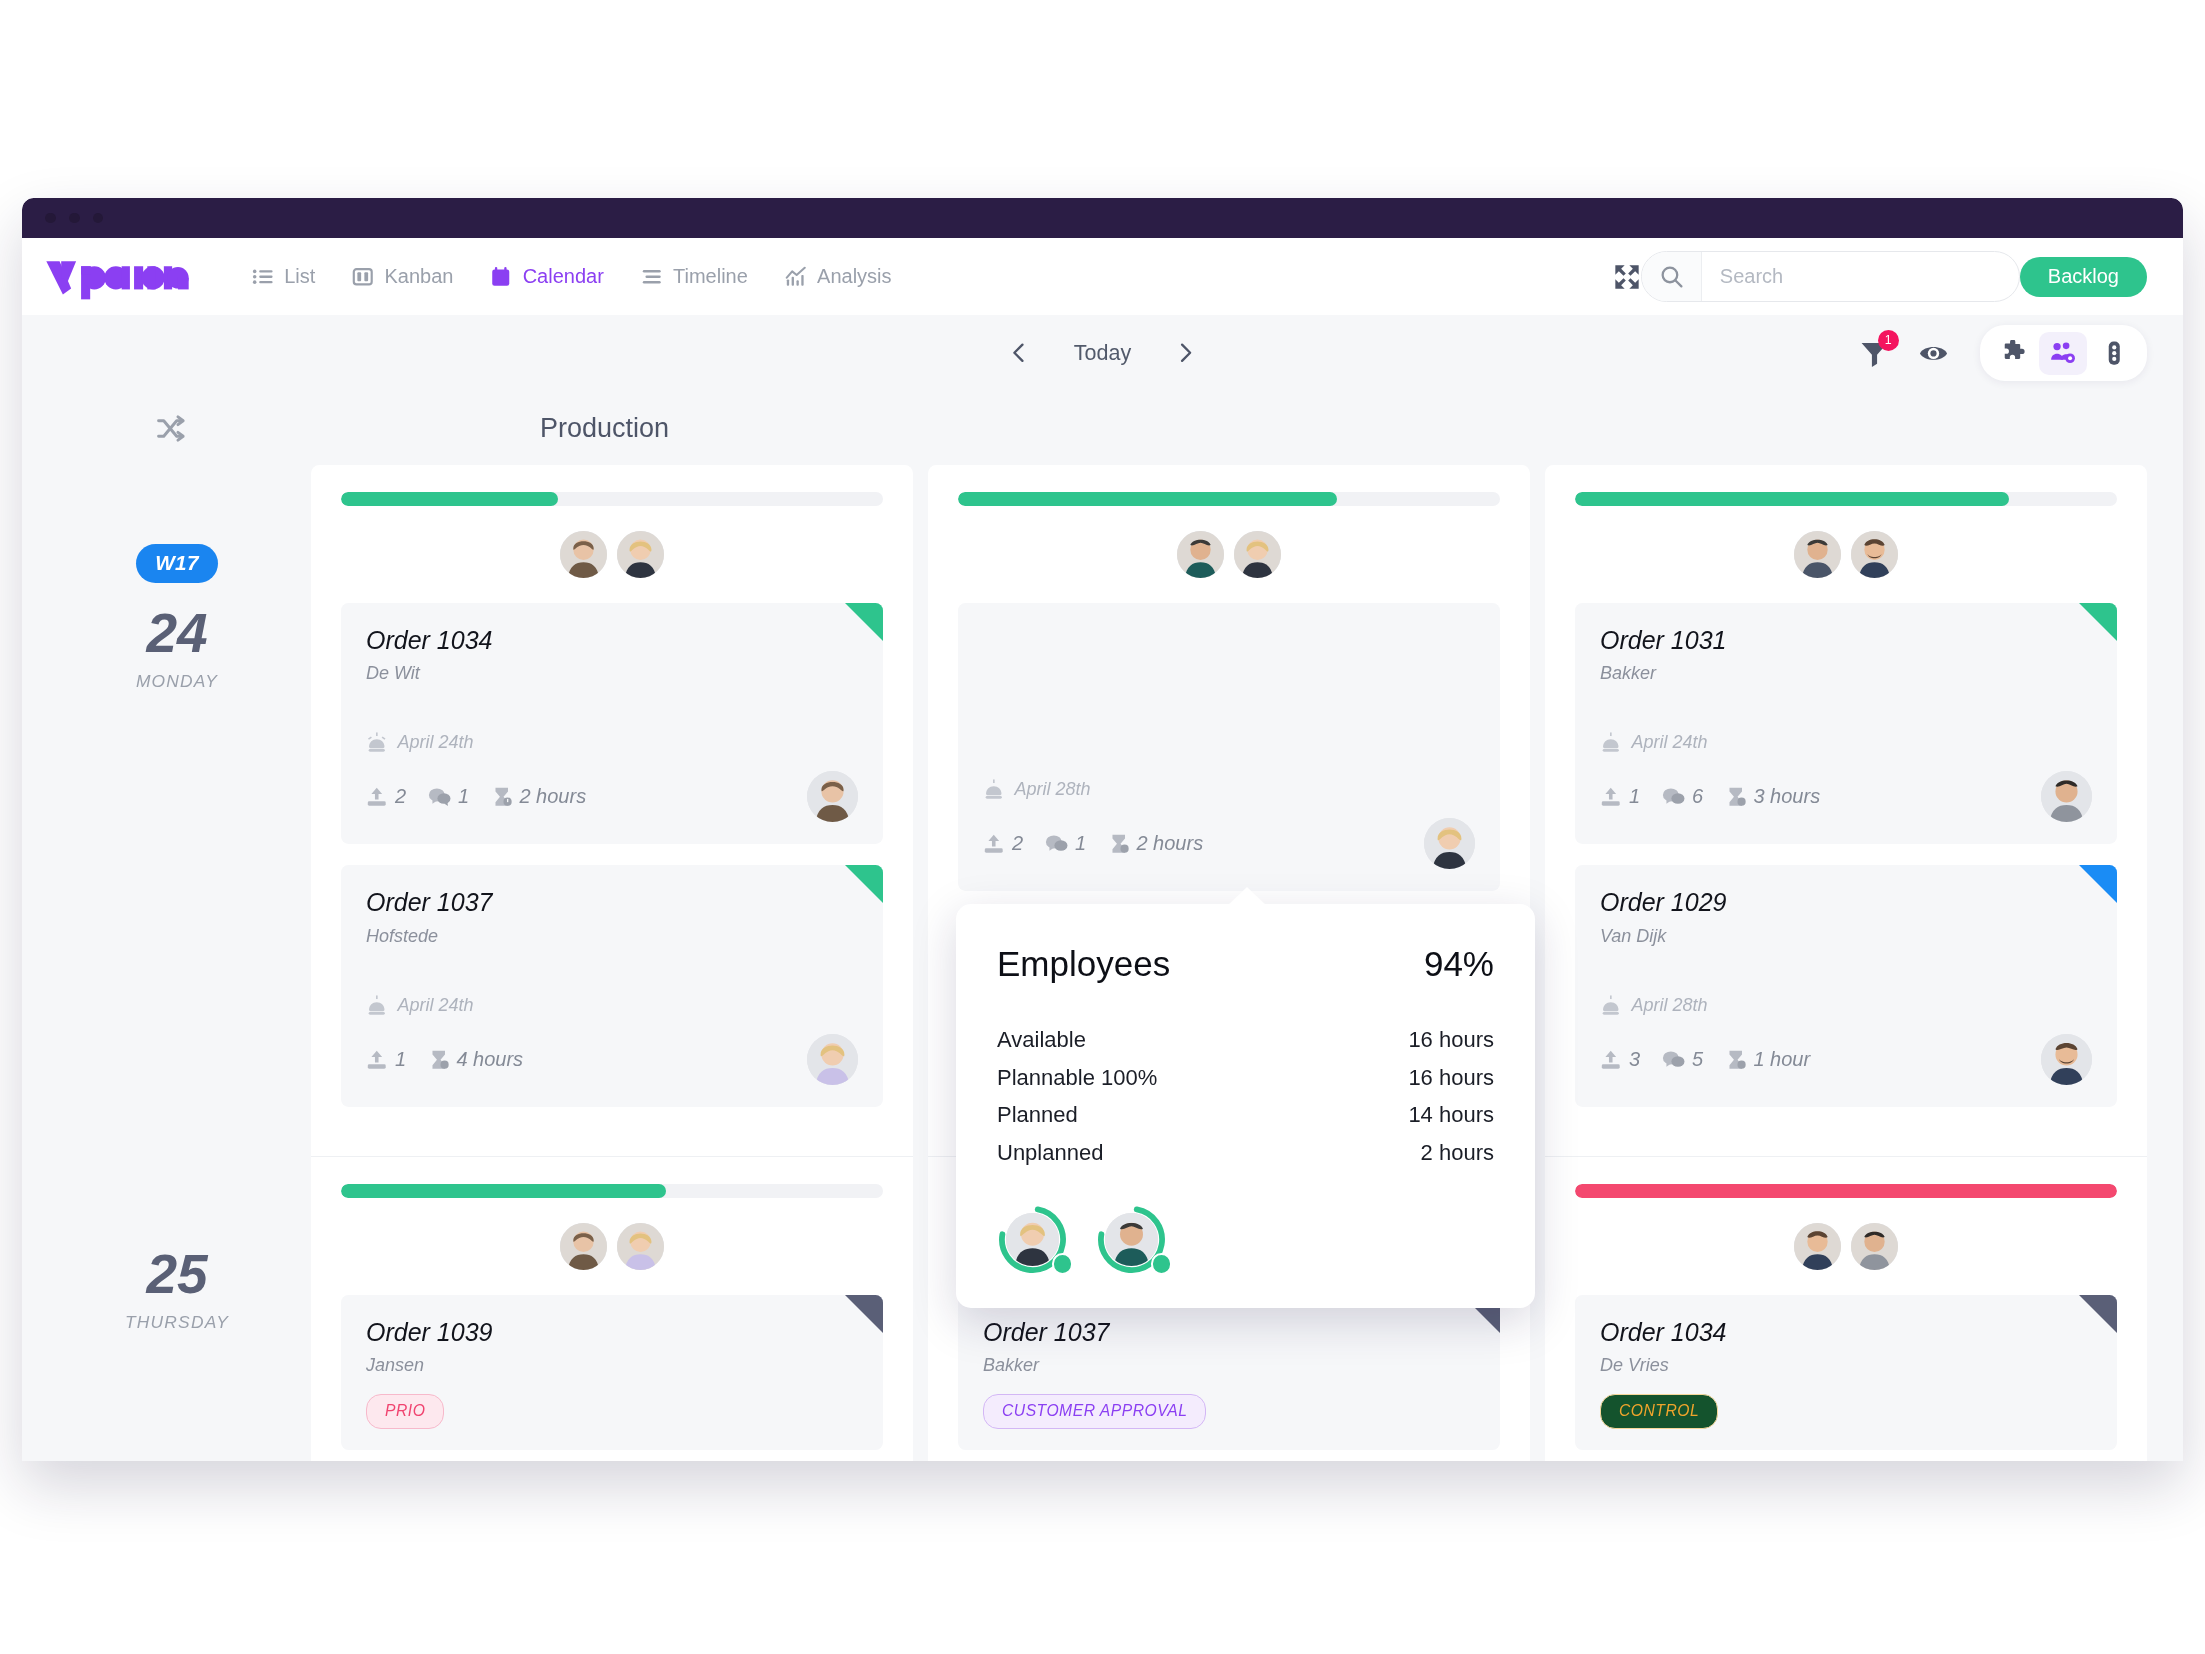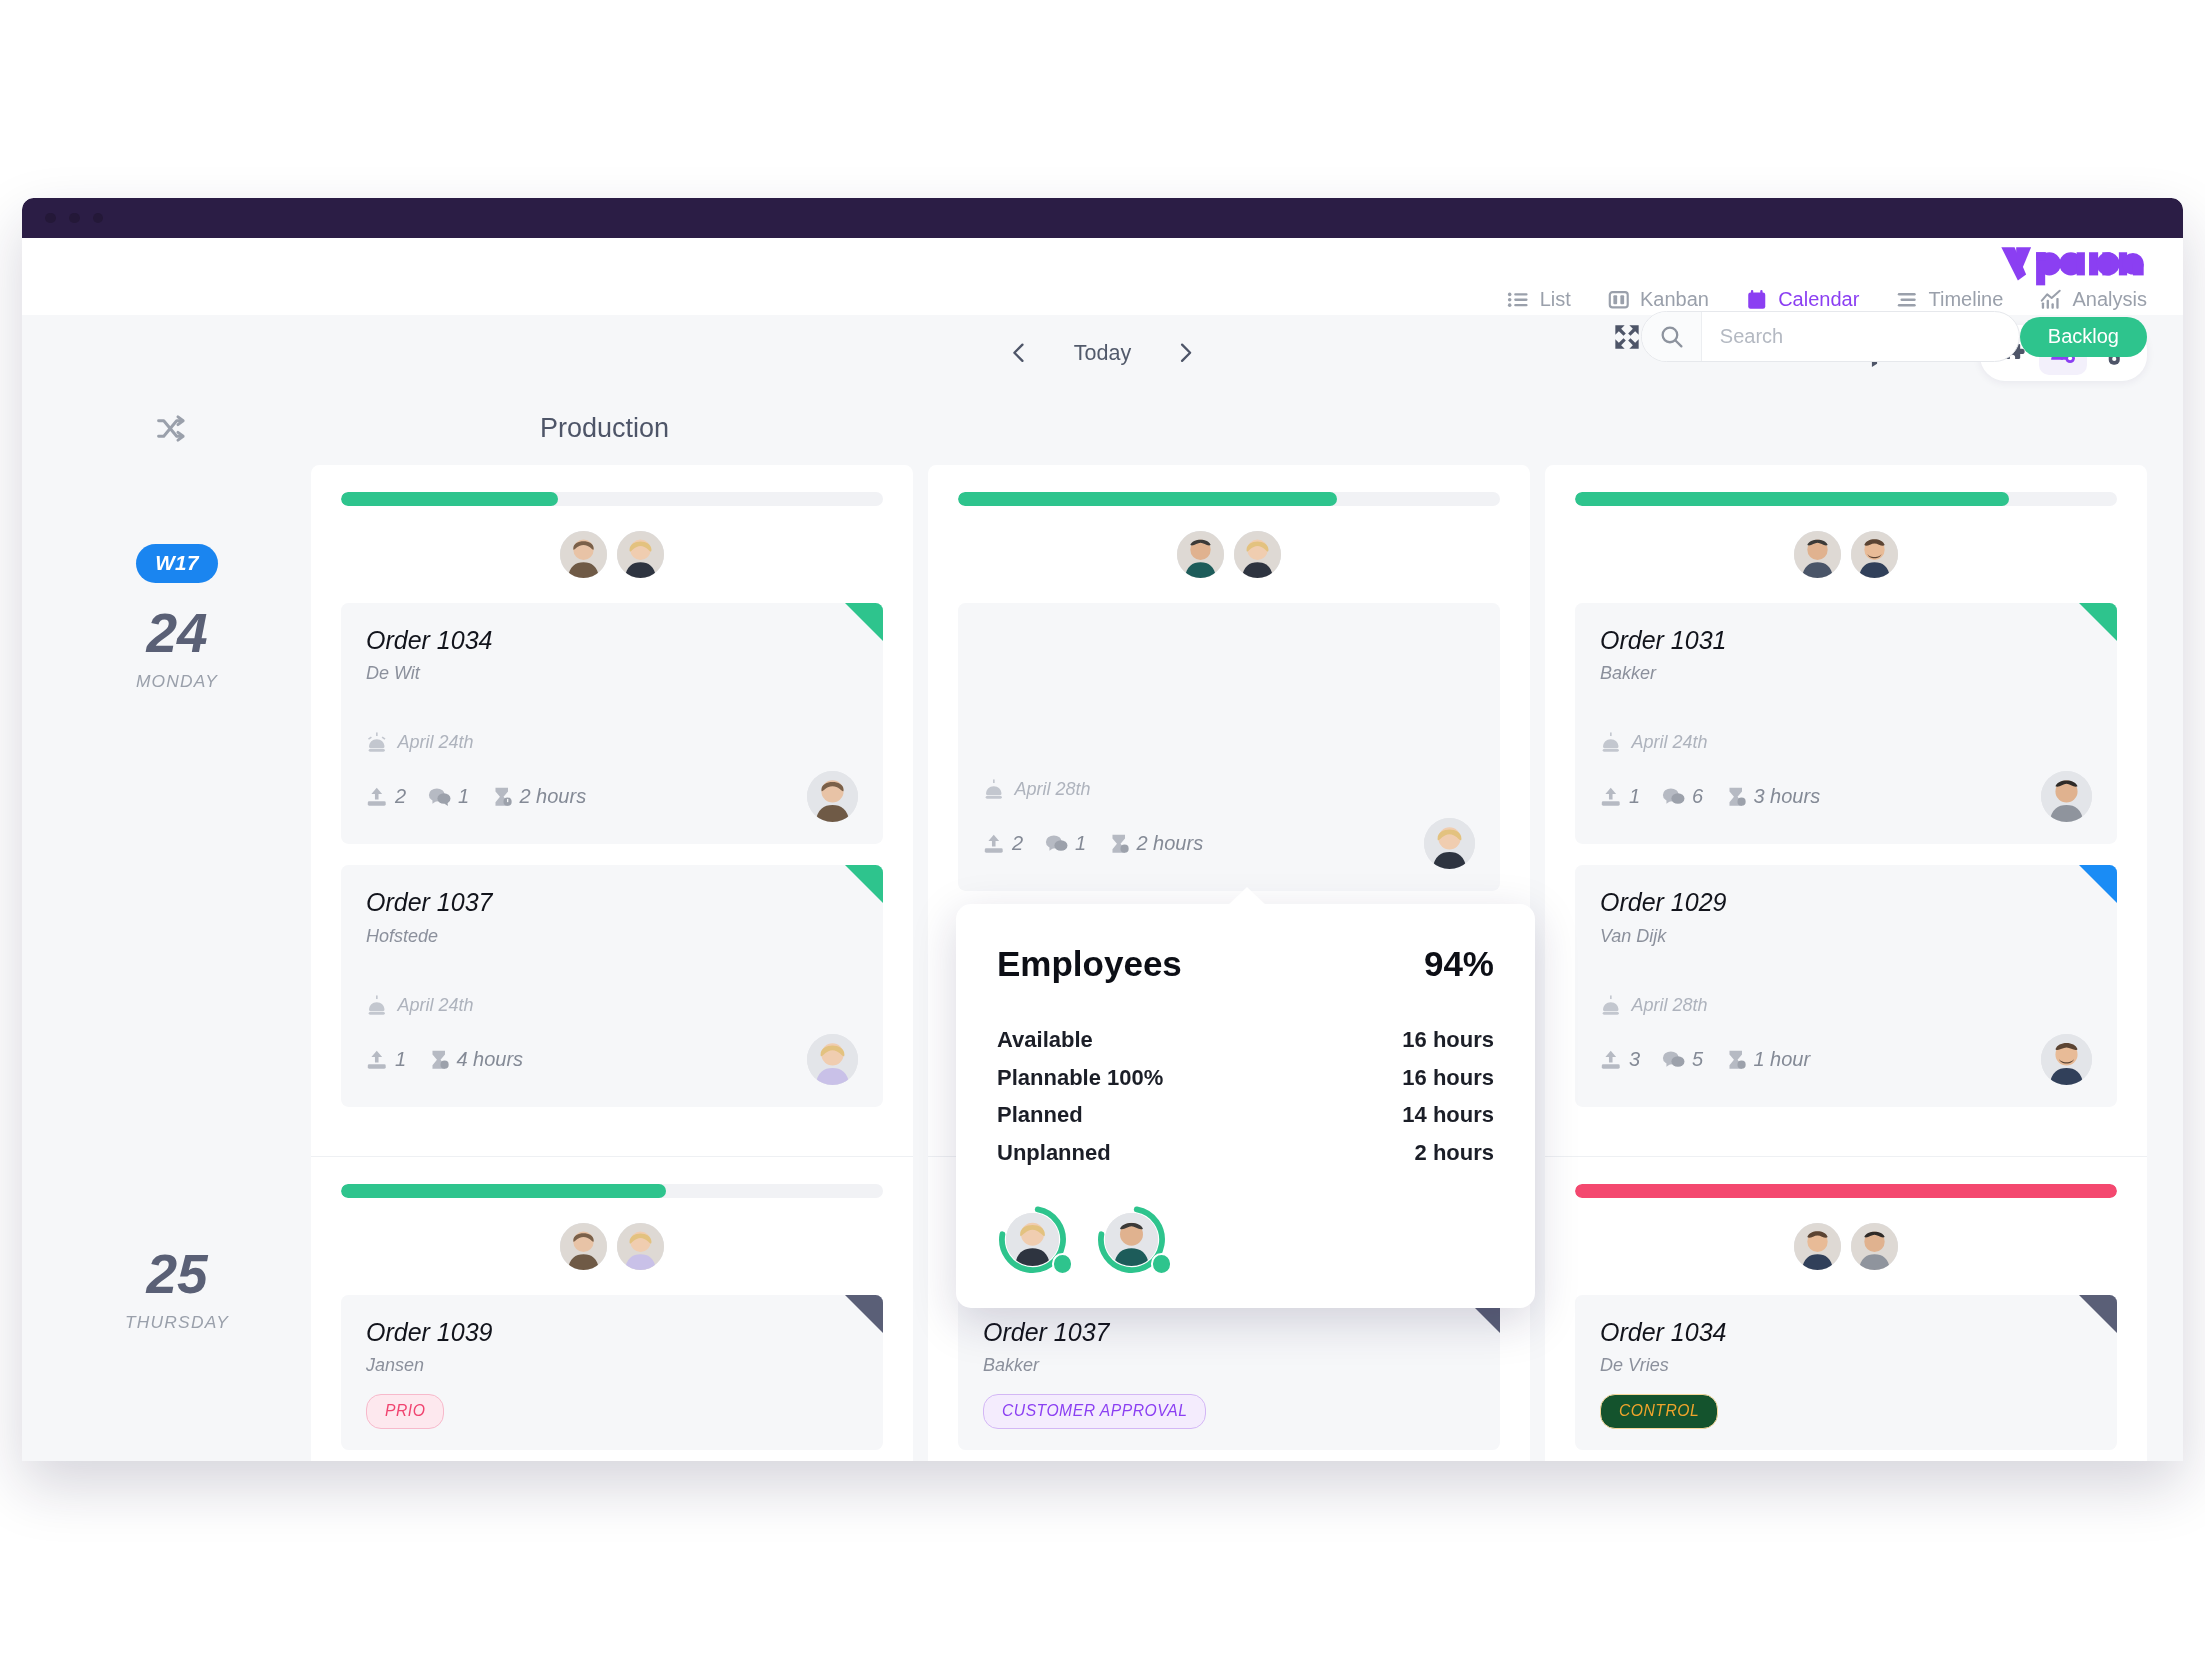--- a/index.html
+++ b/index.html
@@ -27,23 +27,23 @@
     padding-left: 23px; gap: 13.2px;
     border-radius: 11.6px 11.6px 0 0;
   }
   .dot { width: 10.7px; height: 10.7px; border-radius: 50%; background: #241838; }
 
   .app { height: calc(100% - 40px); background: #f6f7f9; position: relative; }
 
   
   .header {
     height: 77px; background: #ffffff;
-    display: flex; align-items: flex-end;
-    padding: 0 36px 0 52px;
-    position: relative; z-index: 5; flex-direction: column;
+    display: flex; align-items: center;
+    padding: 0 36px 0 21px;
+    position: relative; z-index: 5;
   }
   .logo { width: 149px; height: 50px; flex: none; position: relative; }
   .logo svg { width: 100%; height: 100%; display: block; }
 
   .nav { display: flex; align-items: center; gap: 37px; margin-left: 60px; }
   .nav-item {
     display: flex; align-items: center; gap: 10.7px;
     color: #9aa0ab; font-size: 20px; cursor: pointer;
     white-space: nowrap;
   }
@@ -207,21 +207,20 @@
 
   
   .popover {
     position: absolute;
     left: 934px; top: 666px;
     width: 579px;
     background: #fff; border-radius: 15px;
     box-shadow: 0 13.2px 45px rgba(30,25,70,.17);
     padding: 40px 41px 33px;
     z-index: 40;
-    font-weight: bold;
   }
   .pop-arrow {
     position: absolute; top: -17.4px; left: 50%;
     margin-left: -18px;
     width: 0; height: 0;
     border-left: 19px solid transparent;
     border-right: 19px solid transparent;
     border-bottom: 18px solid #fff;
   }
   .pop-head {

